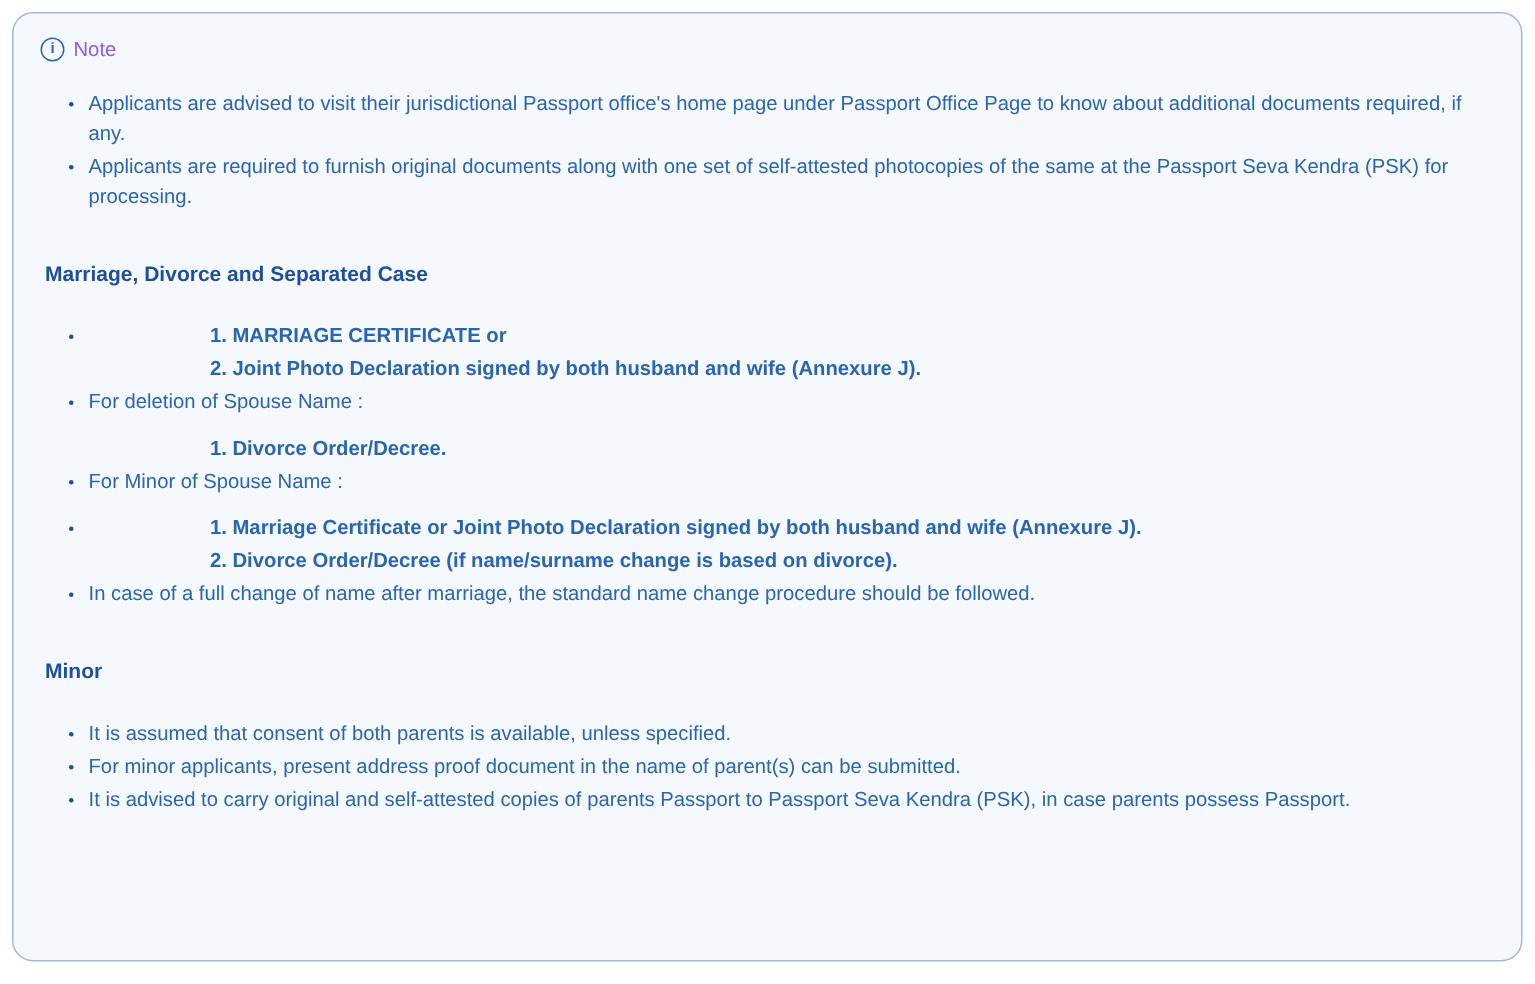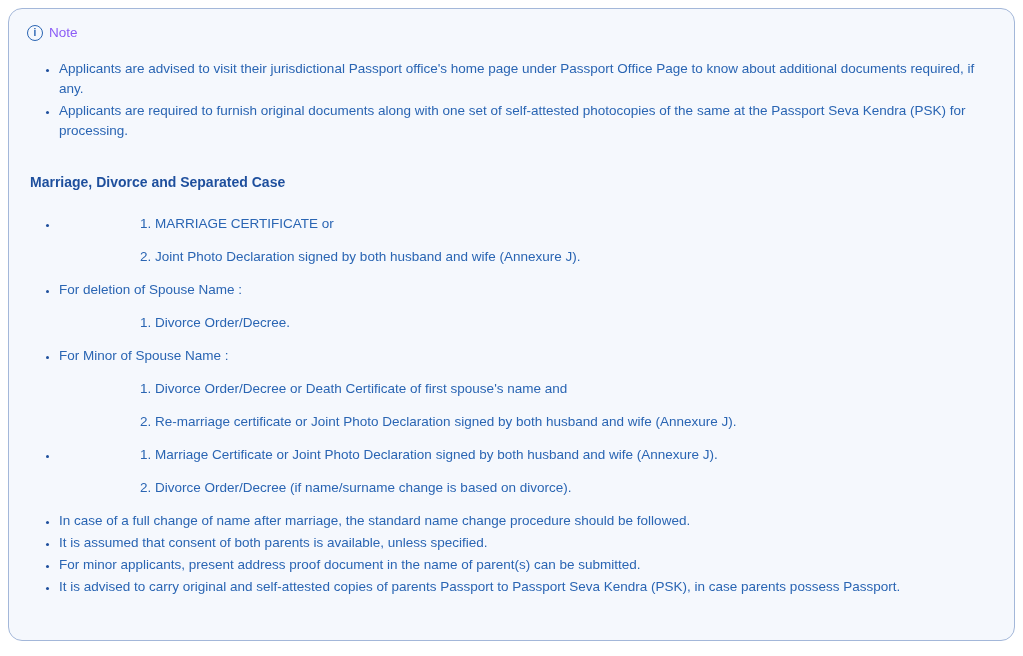--- a/index.html
+++ b/index.html
@@ -50,21 +50,21 @@
   }
   ul.bullets > li {
     margin: 2px 0;
   }
   ul.bullets > li::marker { color: #1e4f9d; font-size: 11px; }
   ol.sub-list {
     margin: 11px 0 2px 0;
     padding-left: 96px;
     list-style: decimal;
   }
-  ol.sub-list > li { margin: 13px 0; }
+  ol.sub-list > li { margin: 2px 0; font-weight: bold; }
   h3.section-heading {
     font-size: 14px;
     font-weight: bold;
     color: #1e4f9d;
     margin: 31px 0 22px 0;
     padding-left: 9px;
   }
 </style>
 </head>
 <body>
@@ -101,44 +101,37 @@
     <li>
       <span>For deletion of Spouse Name :</span>
       <ol class="sub-list">
         <li>
           <span>Divorce Order/Decree.</span>
         </li>
       </ol>
     </li>
     <li>
       <span>For Minor of Spouse Name :</span>
-      <ol class="sub-list">
-        <li>
-          <span>Divorce Order/Decree or Death Certificate of first spouse's name and</span>
-        </li>
-        <li>
-          <span>Re-marriage certificate or Joint Photo Declaration signed by both husband and wife (Annexure J).</span>
-        </li>
-      </ol>
     </li>
     <li>
       <ol class="sub-list">
         <li>
           <span>Marriage Certificate or Joint Photo Declaration signed by both husband and wife (Annexure J).</span>
         </li>
         <li>
           <span>Divorce Order/Decree (if name/surname change is based on divorce).</span>
         </li>
       </ol>
     </li>
     <li>
       <span>In case of a full change of name after marriage, the standard name change procedure should be followed.</span>
     </li>
   </ul>
 
+  <h3 class="section-heading">Minor</h3>
 
   <ul class="bullets">
     <li>
       <span>It is assumed that consent of both parents is available, unless specified.</span>
     </li>
     <li>
       <span>For minor applicants, present address proof document in the name of parent(s) can be submitted.</span>
     </li>
     <li>
       <span>It is advised to carry original and self-attested copies of parents Passport to Passport Seva Kendra (PSK), in case parents possess Passport.</span>

